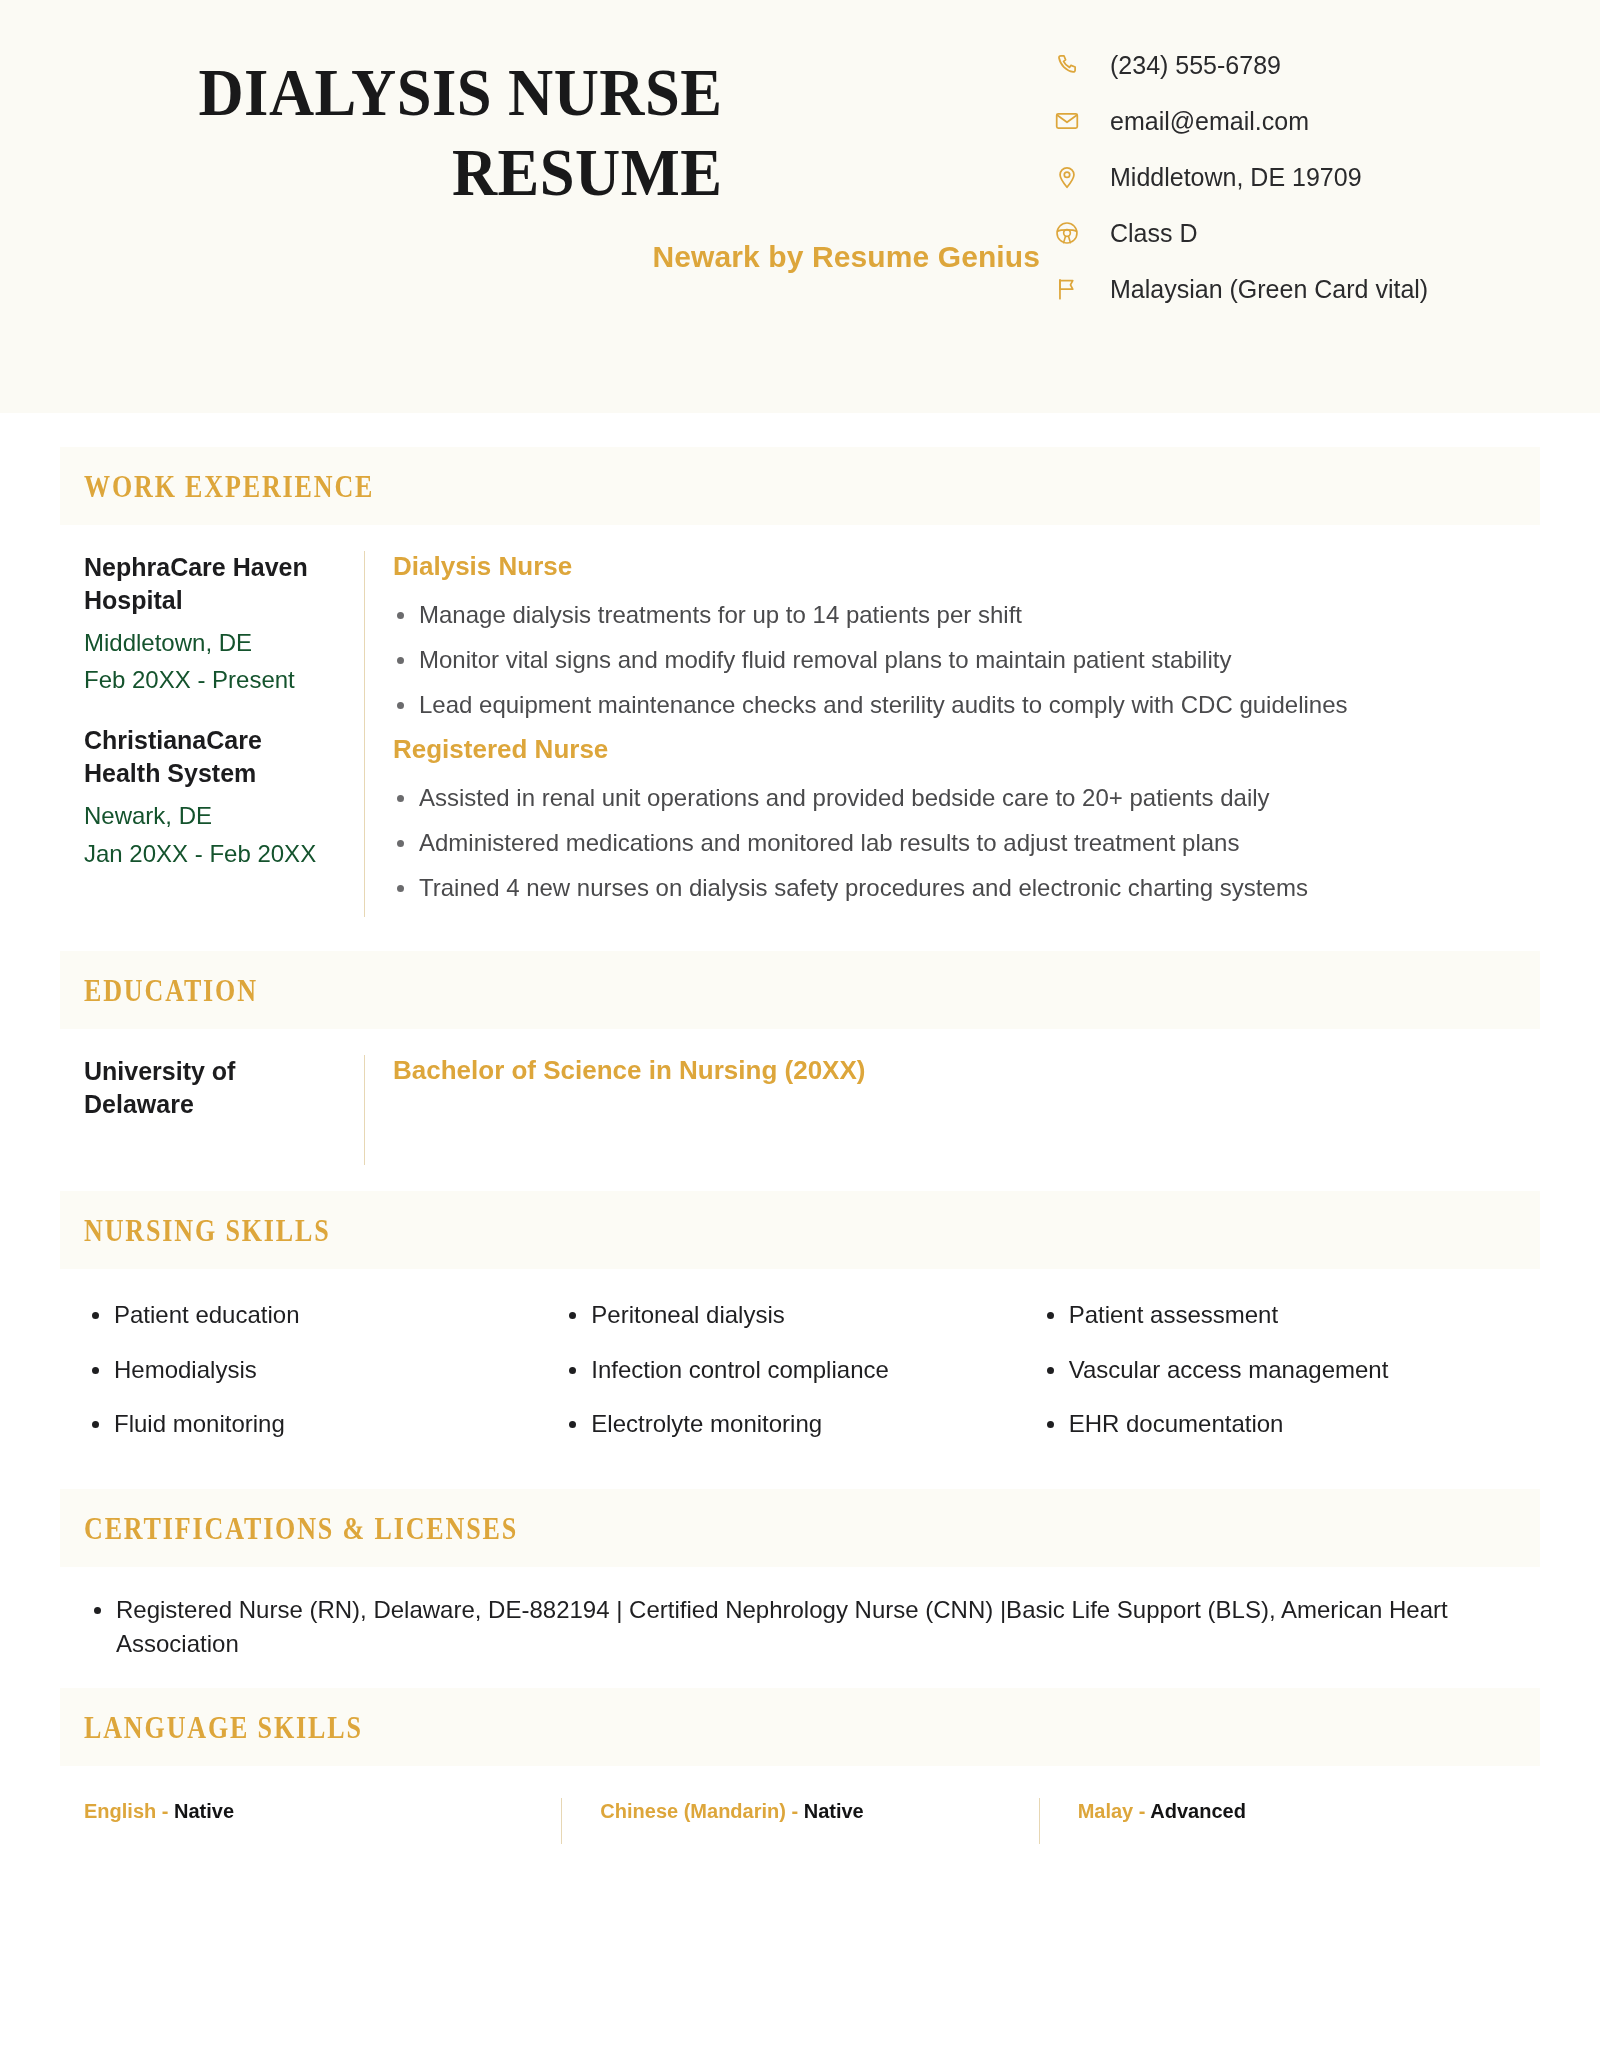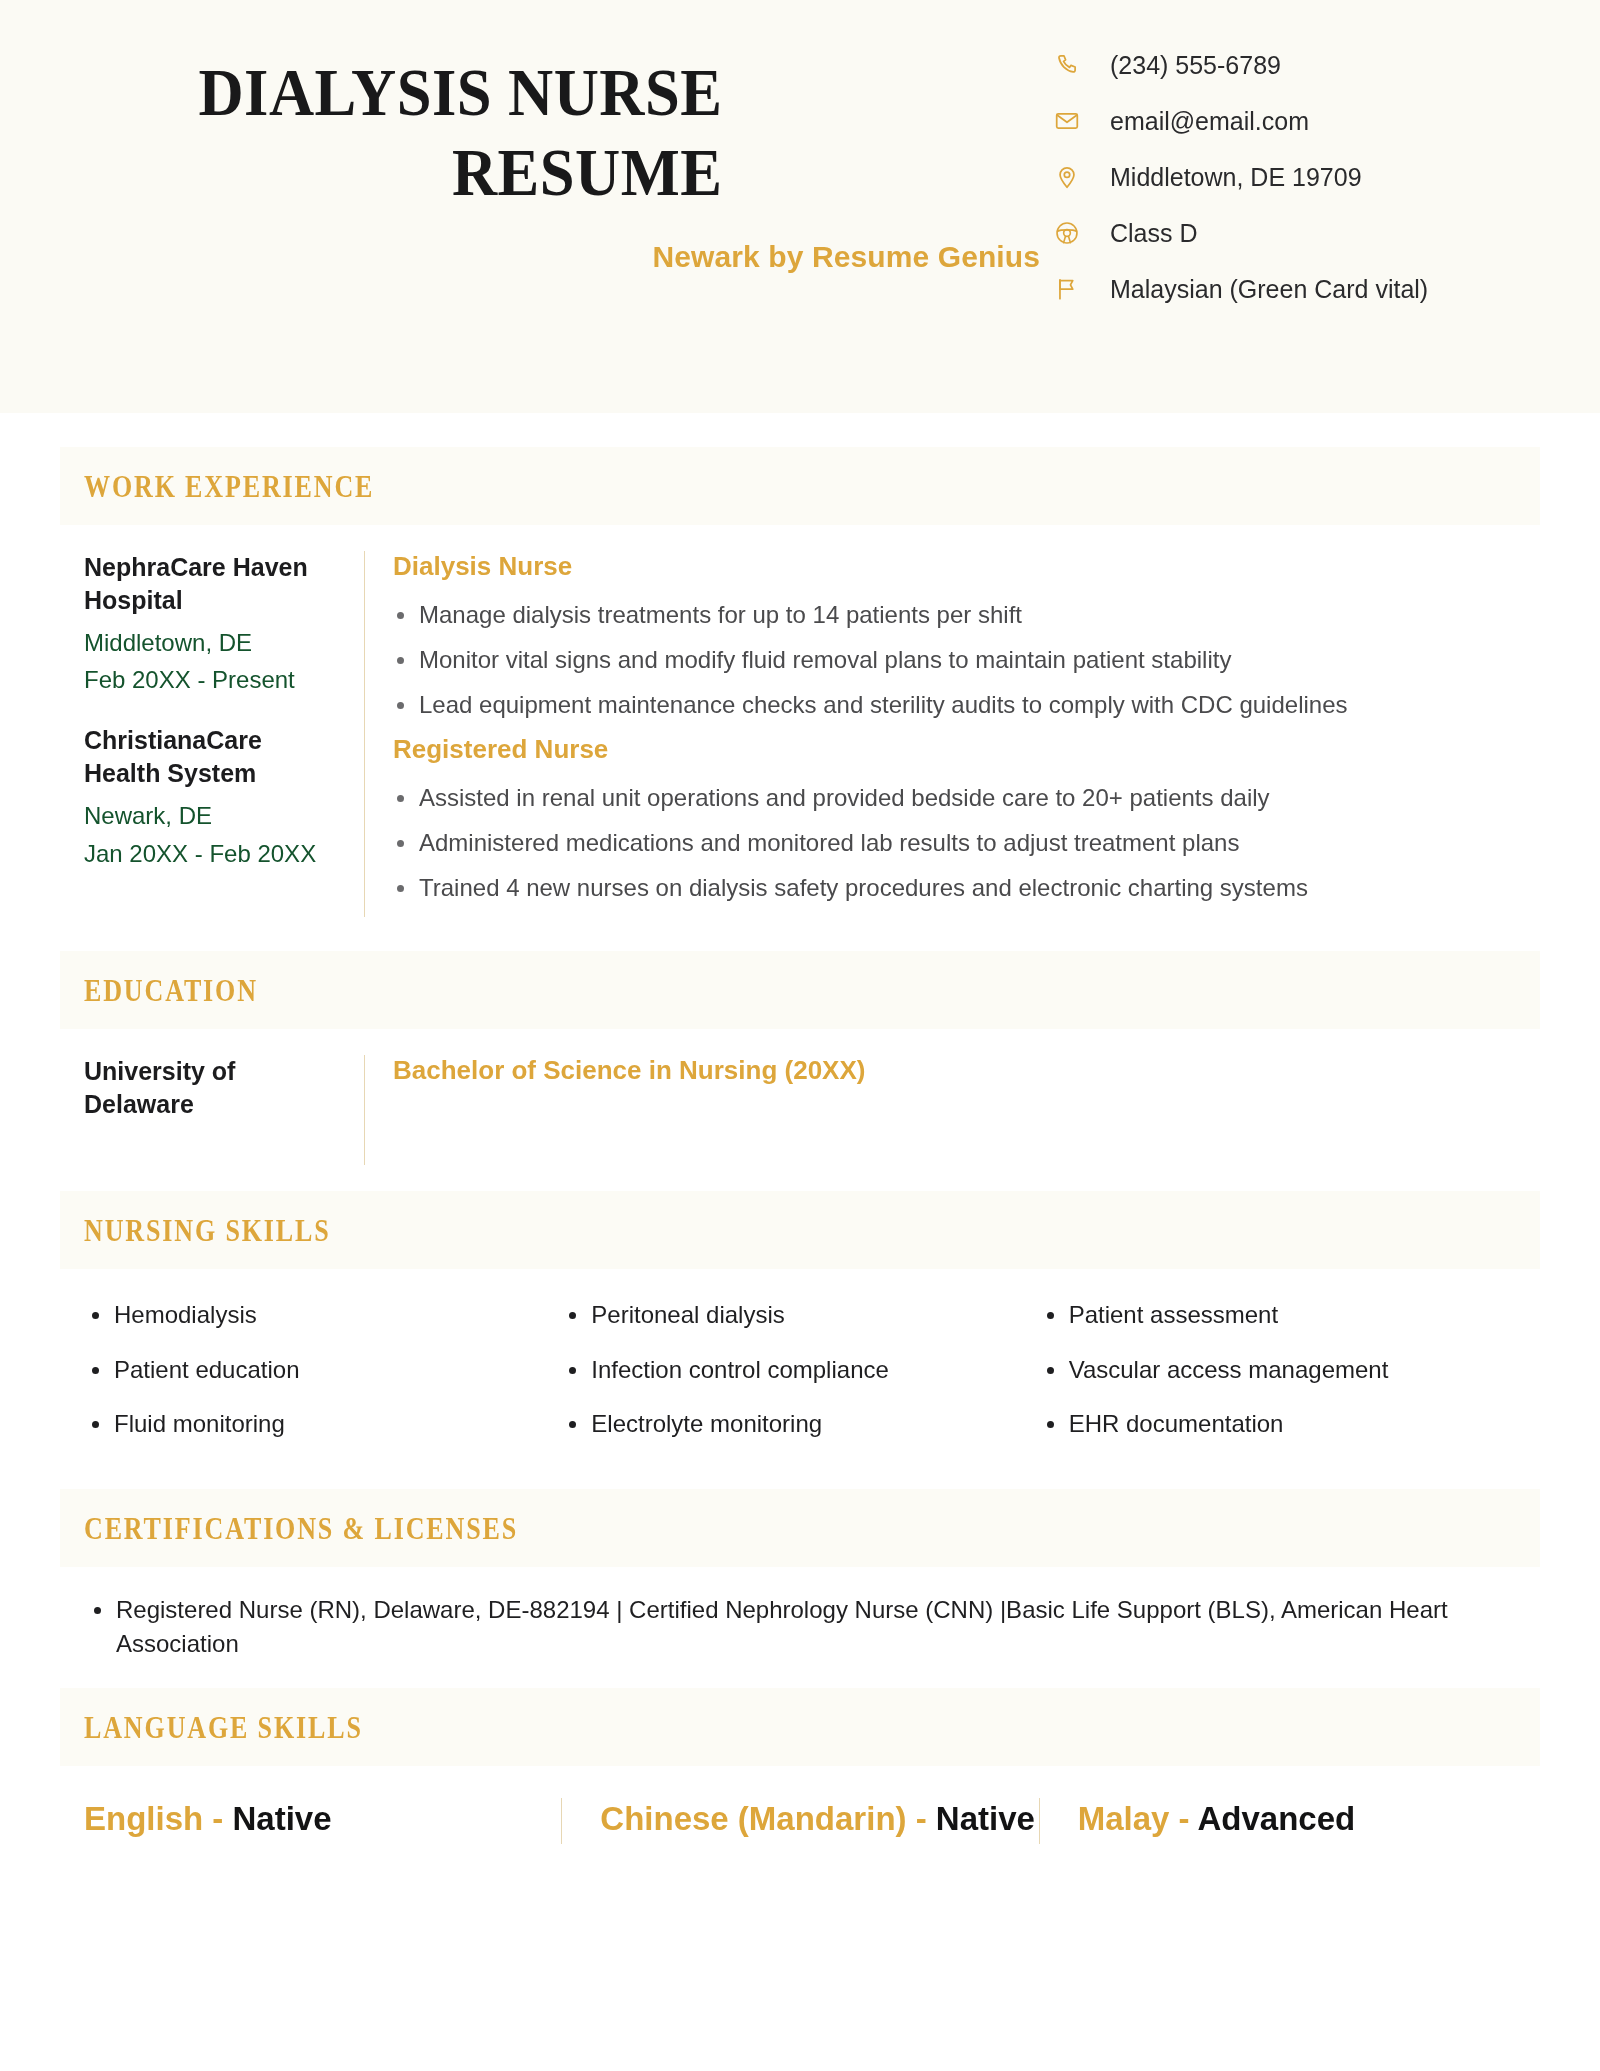--- a/index.html
+++ b/index.html
@@ -243,21 +243,21 @@
     align-items: flex-start;
   }
   .lang-sep {
     width: 1px;
     background: #e7d7b4;
     align-self: stretch;
     min-height: 46px;
     margin-right: 38px;
     flex: 0 0 1px;
   }
-  .lang-text { font-size: 33px; line-height: 1.3; }
+  .lang-text { font-size: 20px; line-height: 1.3; }
   .lang-name { color: #dda63b; font-weight: 700; }
   .lang-level { color: #131314; font-weight: 700; }
 
   .sec-gap { height: 34px; }
   .sec-gap-sm { height: 26px; }
 </style>
 </head>
 <body>
 
 <div class="page">
@@ -395,22 +395,22 @@
 
     <div class="section">
       <div class="section-band">
         <div class="section-title">NURSING SKILLS</div>
       </div>
       <div class="section-body">
         <div class="skills-grid">
 
           <div class="skills-col">
             <ul>
+              <li>Patient education</li>
               <li>Hemodialysis</li>
-              <li>Patient education</li>
               <li>Fluid monitoring</li>
             </ul>
           </div>
 
           <div class="skills-col">
             <ul>
               <li>Peritoneal dialysis</li>
               <li>Infection control compliance</li>
               <li>Electrolyte monitoring</li>
             </ul>

